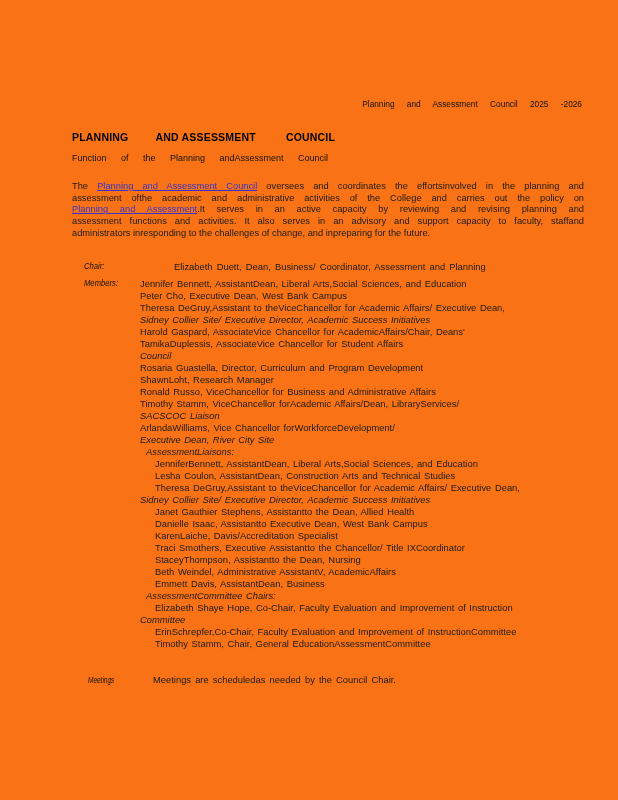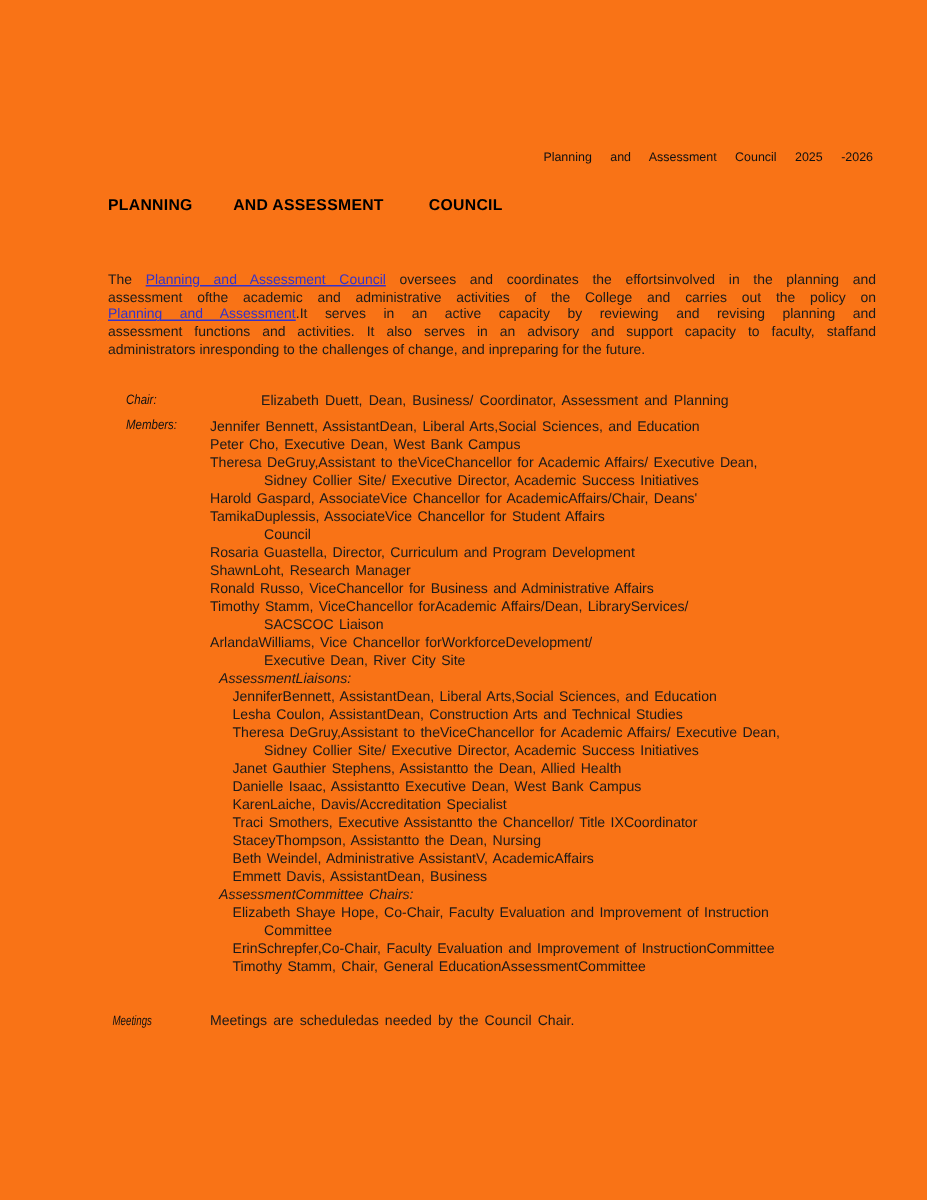--- a/index.html
+++ b/index.html
@@ -39,23 +39,23 @@
   .roster-row{display:grid;grid-template-columns:56px 1fr;}
   .roster-row.members{margin-top:5px;}
   .roster-label{
     font-style:italic;font-size:9px;color:#111;
     transform:scaleX(.85);transform-origin:left top;white-space:nowrap;
   }
   .chair-value{line-height:12px;word-spacing:1.5px;white-space:nowrap;padding-left:34px;}
   .member-line{line-height:12px;word-spacing:1px;white-space:nowrap;}
   .member-line.i1{margin-left:6px;}
   .member-line.i2{margin-left:15px;}
-  .member-line.i3{margin-left:36px;}
+  .member-line.i3{font-style:italic;}
   .member-line.it{font-style:italic;}
-  .meetings-row{position:absolute;top:674px;left:75px;right:26px;font-size:9.4px;}
+  .meetings-row{position:absolute;top:674px;left:88px;right:26px;font-size:9.4px;}
   .meetings-label{
     position:absolute;left:0;top:1px;font-style:italic;font-size:9px;
     transform:scaleX(.72);transform-origin:left top;white-space:nowrap;color:#111;
   }
   .meetings-text{margin-left:65px;line-height:12px;word-spacing:1.5px;white-space:nowrap;}
   .page-number{
     position:absolute;top:696px;left:72px;width:512px;
     text-align:center;font-size:9.4px;
   }
 </style>
@@ -63,20 +63,21 @@
 <body>
 
 <div class="page">
 
   <div class="running-header">Planning and Assessment Council 2025 -2026</div>
 
   <div class="doc-title">
     <span class="seg g1">PLANNING</span><span class="seg g2">AND ASSESSMENT</span><span class="seg">COUNCIL</span>
   </div>
 
+  <div class="function-line">Function of the Planning andAssessment Council</div>
 
   <div class="intro">
       <div class="intro-line"><span>The </span><a class="doc-link" style="color: rgb(51, 51, 204);">Planning and Assessment Council</a><span> oversees and coordinates the effortsinvolved in the planning and</span></div>
       <div class="intro-line"><span>assessment ofthe academic and administrative activities of the College and carries out the policy on</span></div>
       <div class="intro-line"><a class="doc-link" style="color: rgb(51, 51, 204);">Planning and Assessment</a><span>.It serves in an active capacity by reviewing and revising planning and</span></div>
       <div class="intro-line"><span>assessment functions and activities. It also serves in an advisory and support capacity to faculty, staffand</span></div>
       <div class="intro-line last"><span>administrators inresponding to the challenges of change, and inpreparing for the future.</span></div>
     </div>
 
   <div class="roster">

